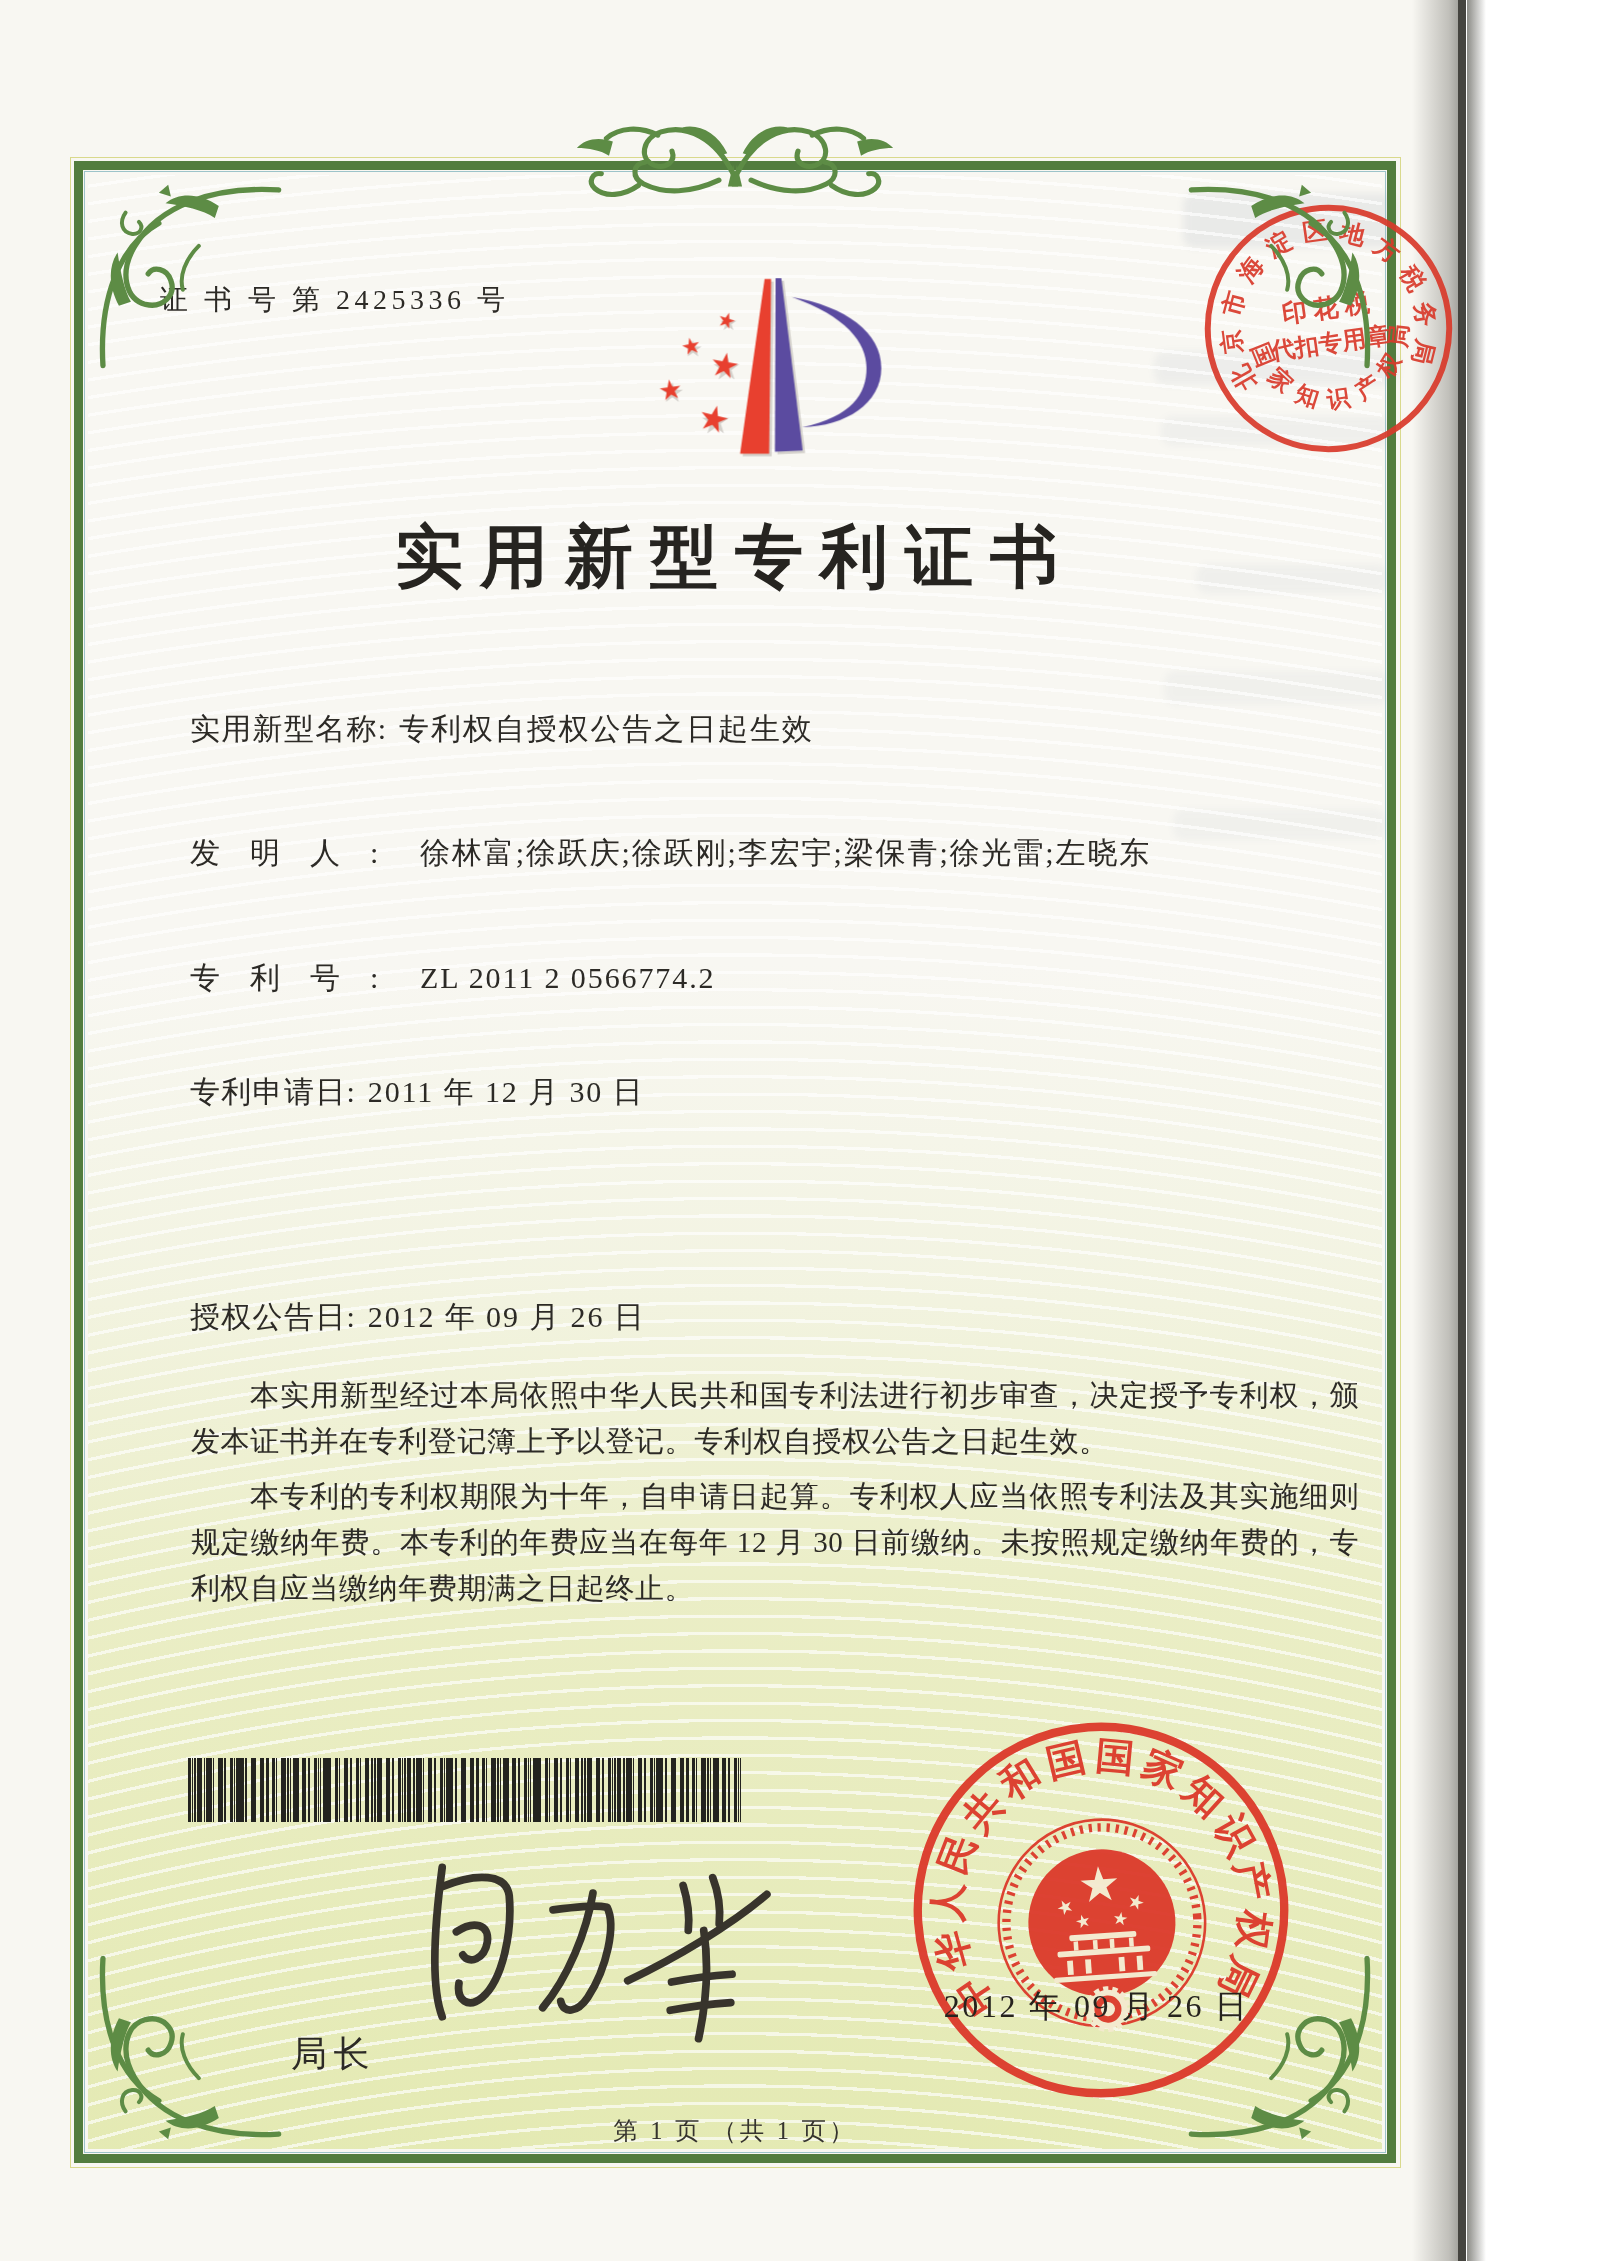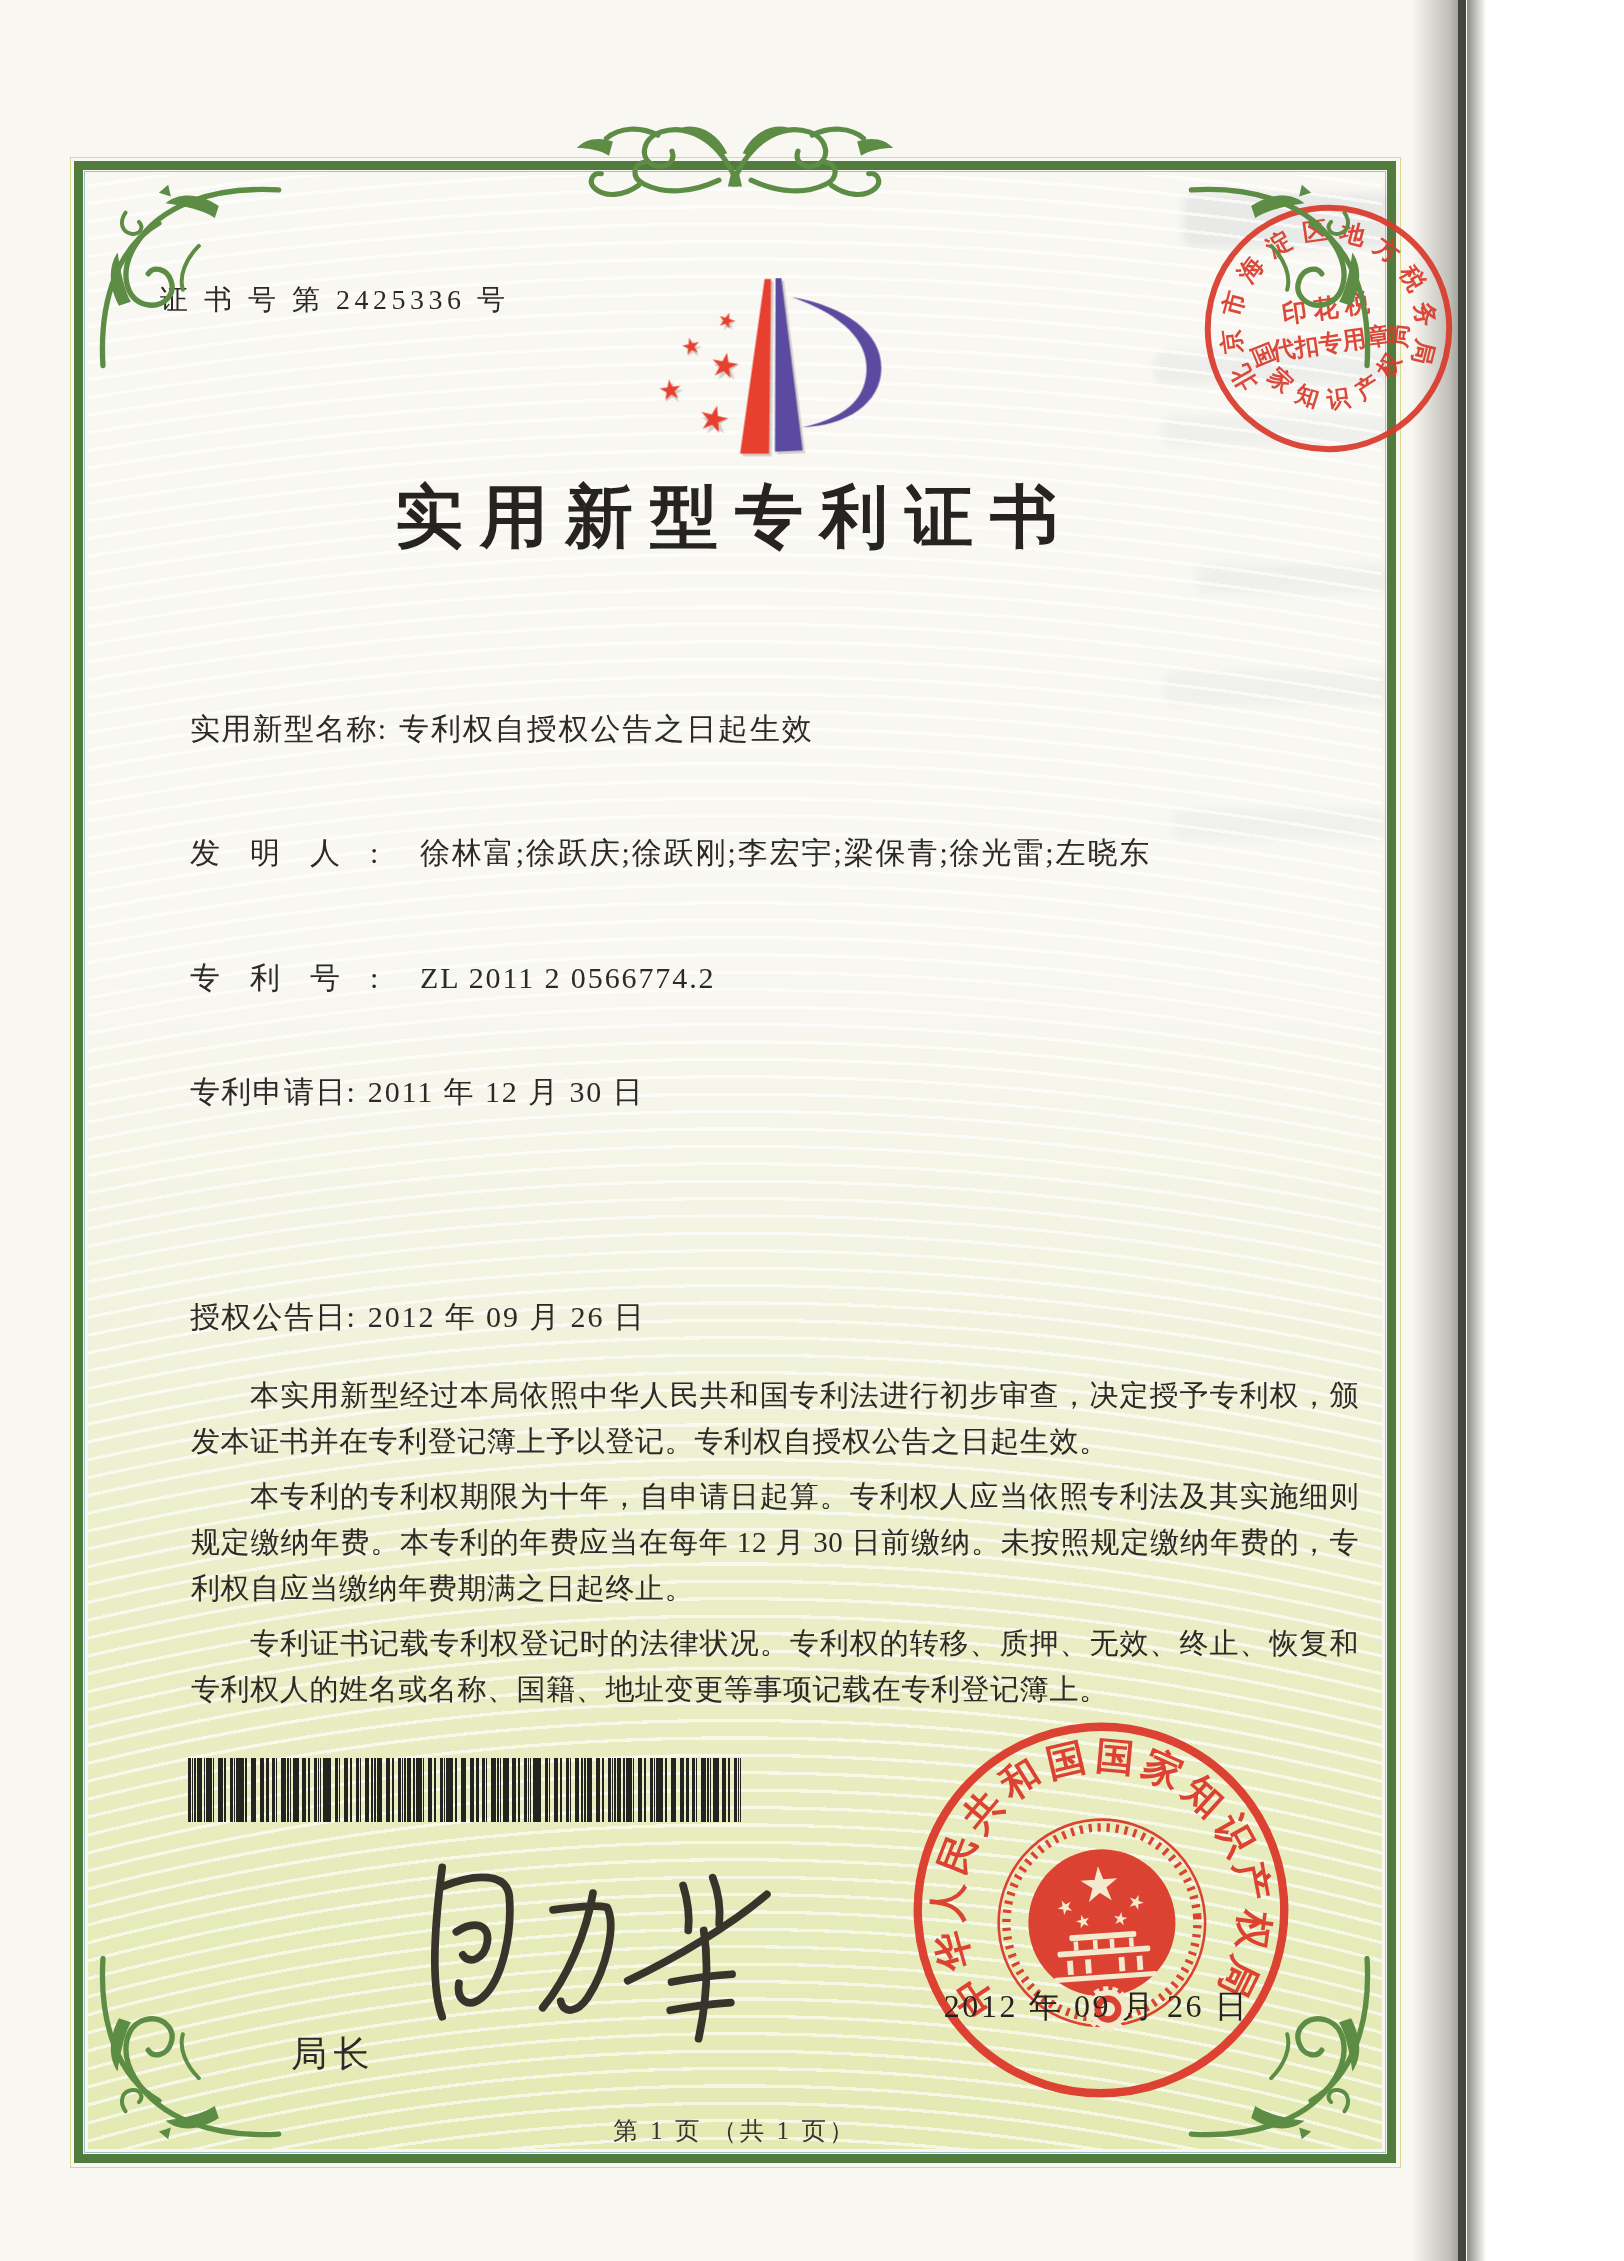--- a/index.html
+++ b/index.html
@@ -45,21 +45,21 @@
 
   svg.top-ornament { position:absolute; left:50%; top:-67px; transform:translateX(-50%);
                      width:645px; height:135px; z-index:2; }
 
   .content { position:absolute; left:0; top:0; width:1624px; height:2261px; z-index:1; }
 
   .cert-no { position:absolute; left:160px; top:281px; font-size:28px; letter-spacing:4.5px; color:#2c2a26; }
 
   svg.logo { position:absolute; left:633px; top:271px; width:258px; height:226px; }
 
-  .title { position:absolute; left:74px; top:472px; width:1322px; text-align:center;
+  .title { position:absolute; left:74px; top:512px; width:1322px; text-align:center;
            font-size:68px; font-weight:bold; letter-spacing:17px; color:#262420; }
 
   .frow { position:absolute; left:190px; width:1170px; font-size:30px; color:#2c2a26; white-space:nowrap; }
   .frow .lbl { letter-spacing:1.3px;margin-top:24px; }
   .lbl.ls-wide  { letter-spacing:30px; }
   .frow .val { margin-left:11.6px; letter-spacing:1.9px; }
   .r-name     { top:709px; }
   .r-inv      { top:833px; }
   .r-inv2     { top:890px; left:407px; }
   .r-pat      { top:958px; }
@@ -269,21 +269,20 @@
     </div>
 
 
     <div class="frow r-grant">
       <span class="lbl">授权公告日:</span><span class="val">2012 年 09 月 26 日</span>
     </div>
 
     <div class="paras">
       <p>本实用新型经过本局依照中华人民共和国专利法进行初步审查，决定授予专利权，颁发本证书并在专利登记簿上予以登记。专利权自授权公告之日起生效。</p>
       <p>本专利的专利权期限为十年，自申请日起算。专利权人应当依照专利法及其实施细则规定缴纳年费。本专利的年费应当在每年 12 月 30 日前缴纳。未按照规定缴纳年费的，专利权自应当缴纳年费期满之日起终止。</p>
-      <p>专利证书记载专利权登记时的法律状况。专利权的转移、质押、无效、终止、恢复和专利权人的姓名或名称、国籍、地址变更等事项记载在专利登记簿上。</p>
     </div>
 
     <div class="barcode"></div>
 
     <div class="sig-label">局长</div>
     <span class="sr">田力普</span>
 
     <svg class="signature" viewBox="0 0 640 340">
       <g stroke="#38342c" stroke-width="12" fill="none" stroke-linecap="round" stroke-linejoin="round">
         <path d="M96,30 C84,120 78,215 96,262"></path>

